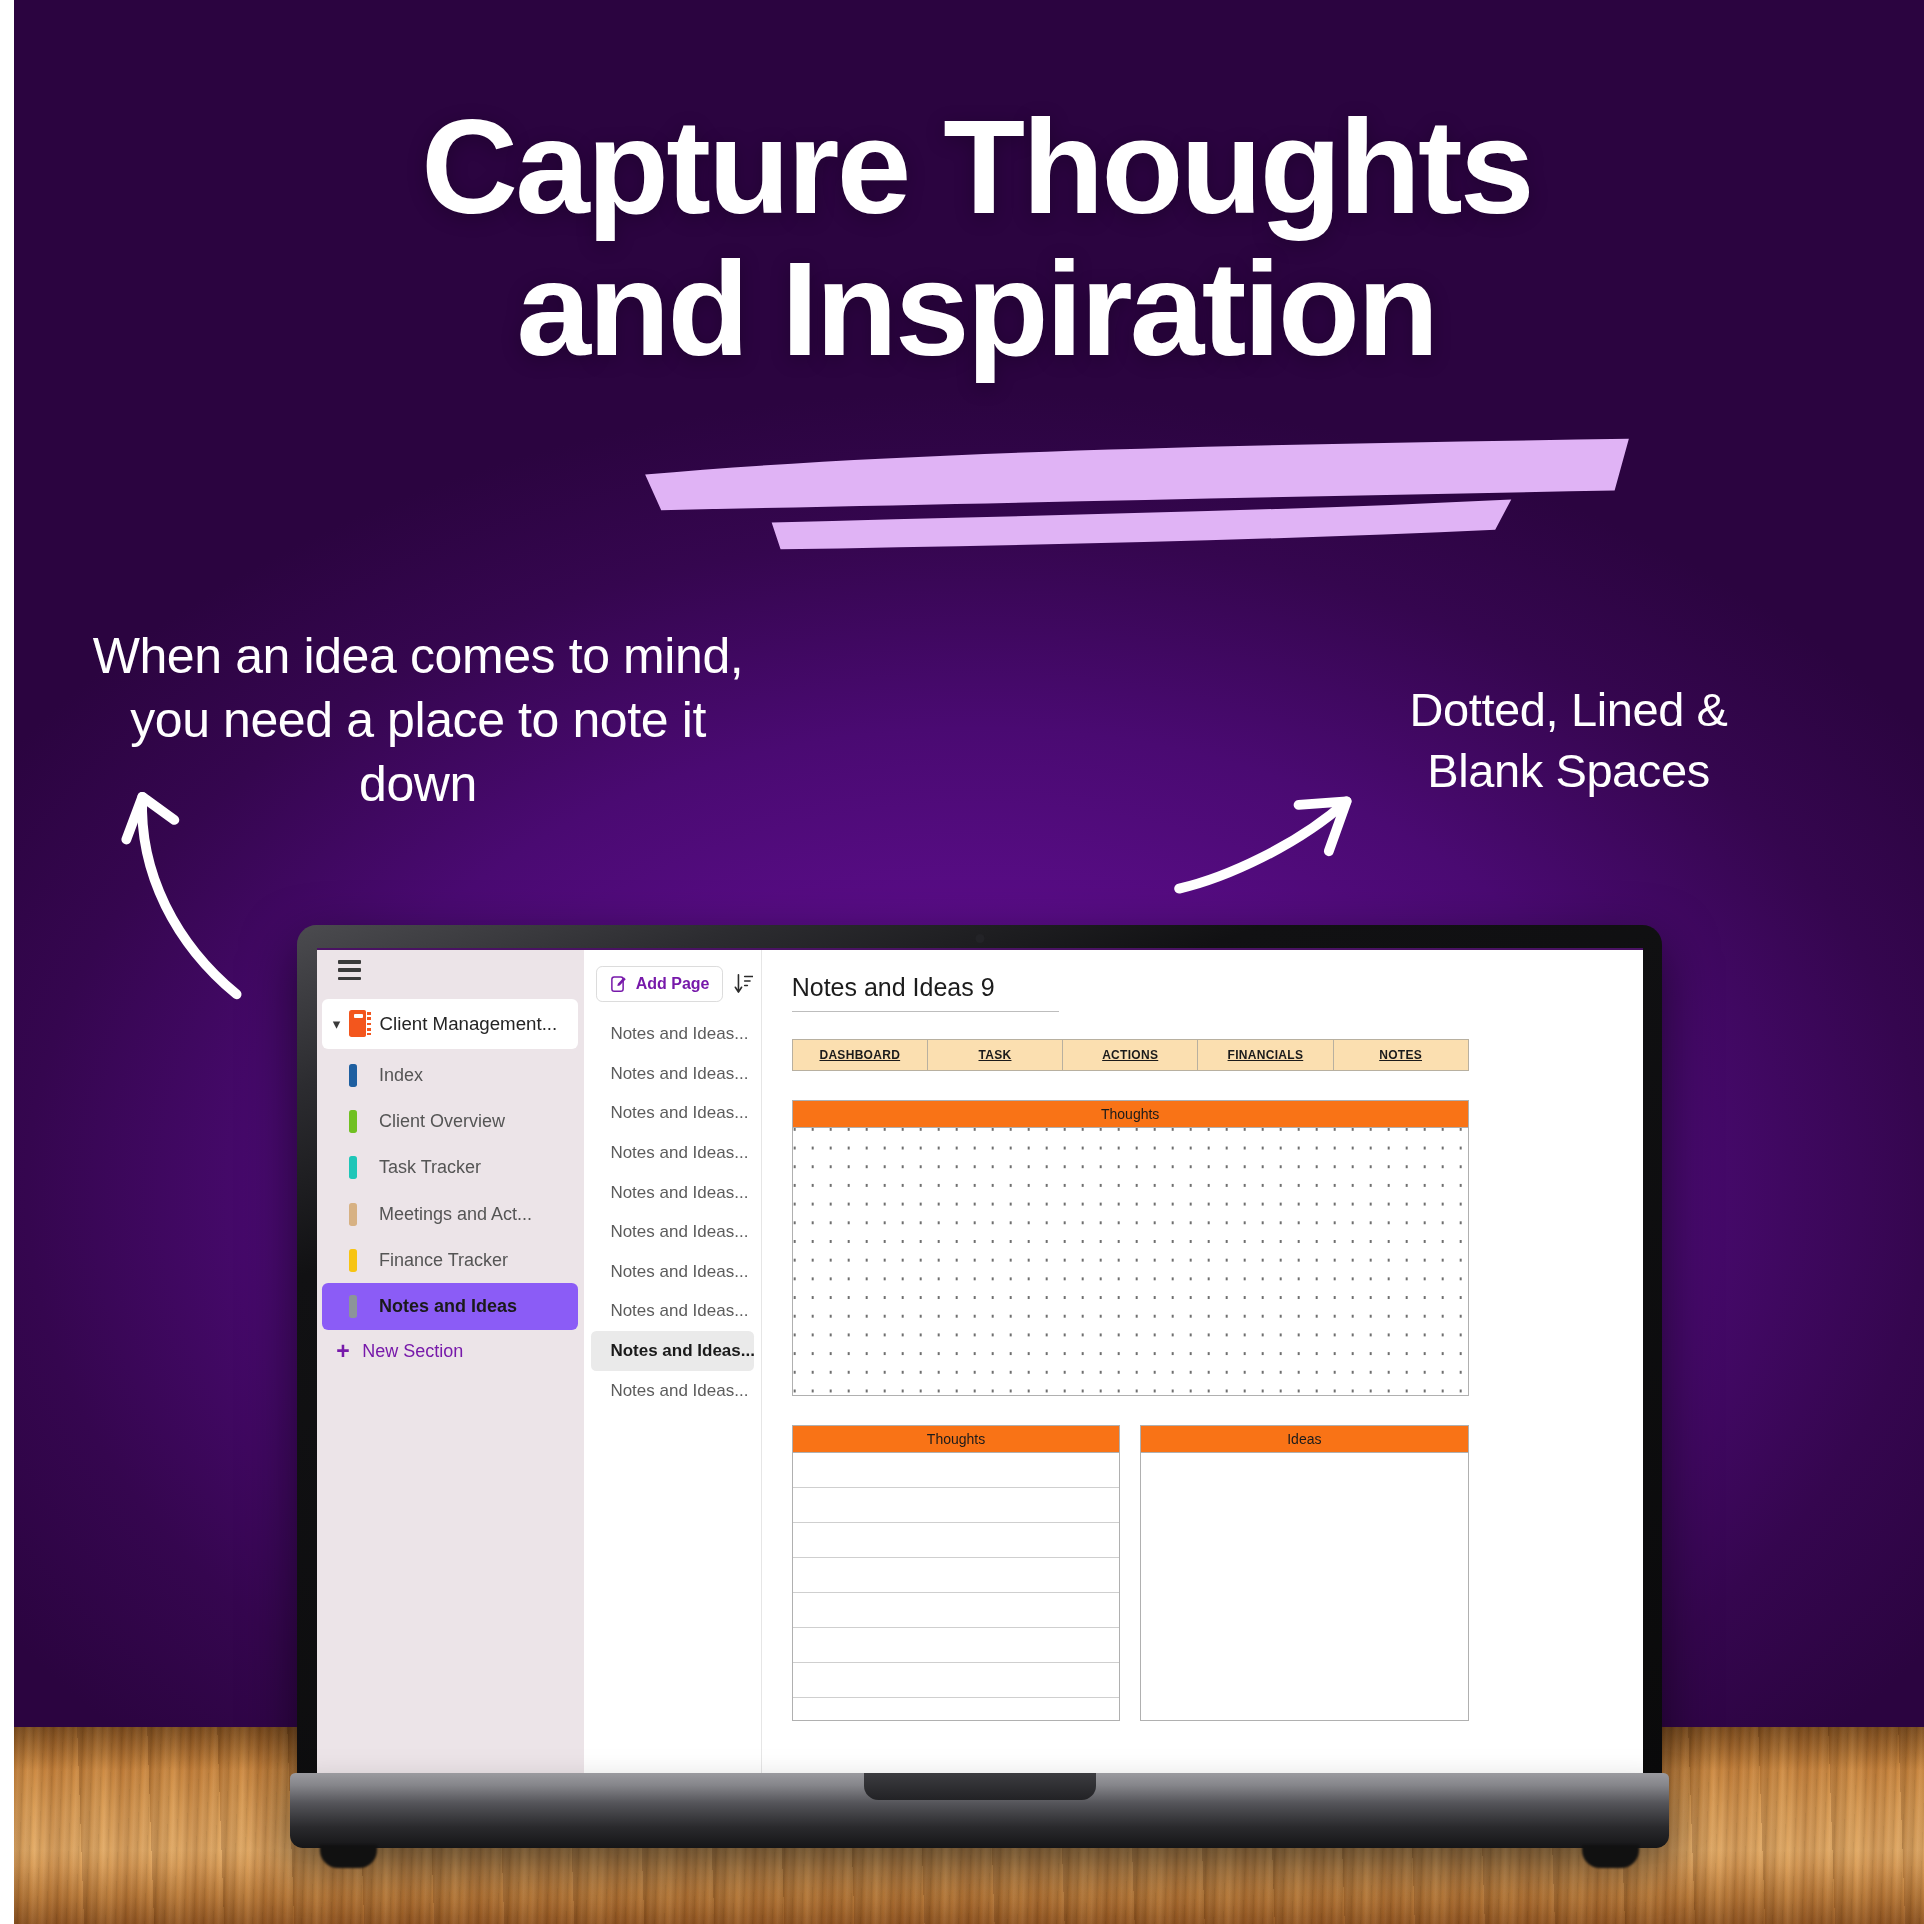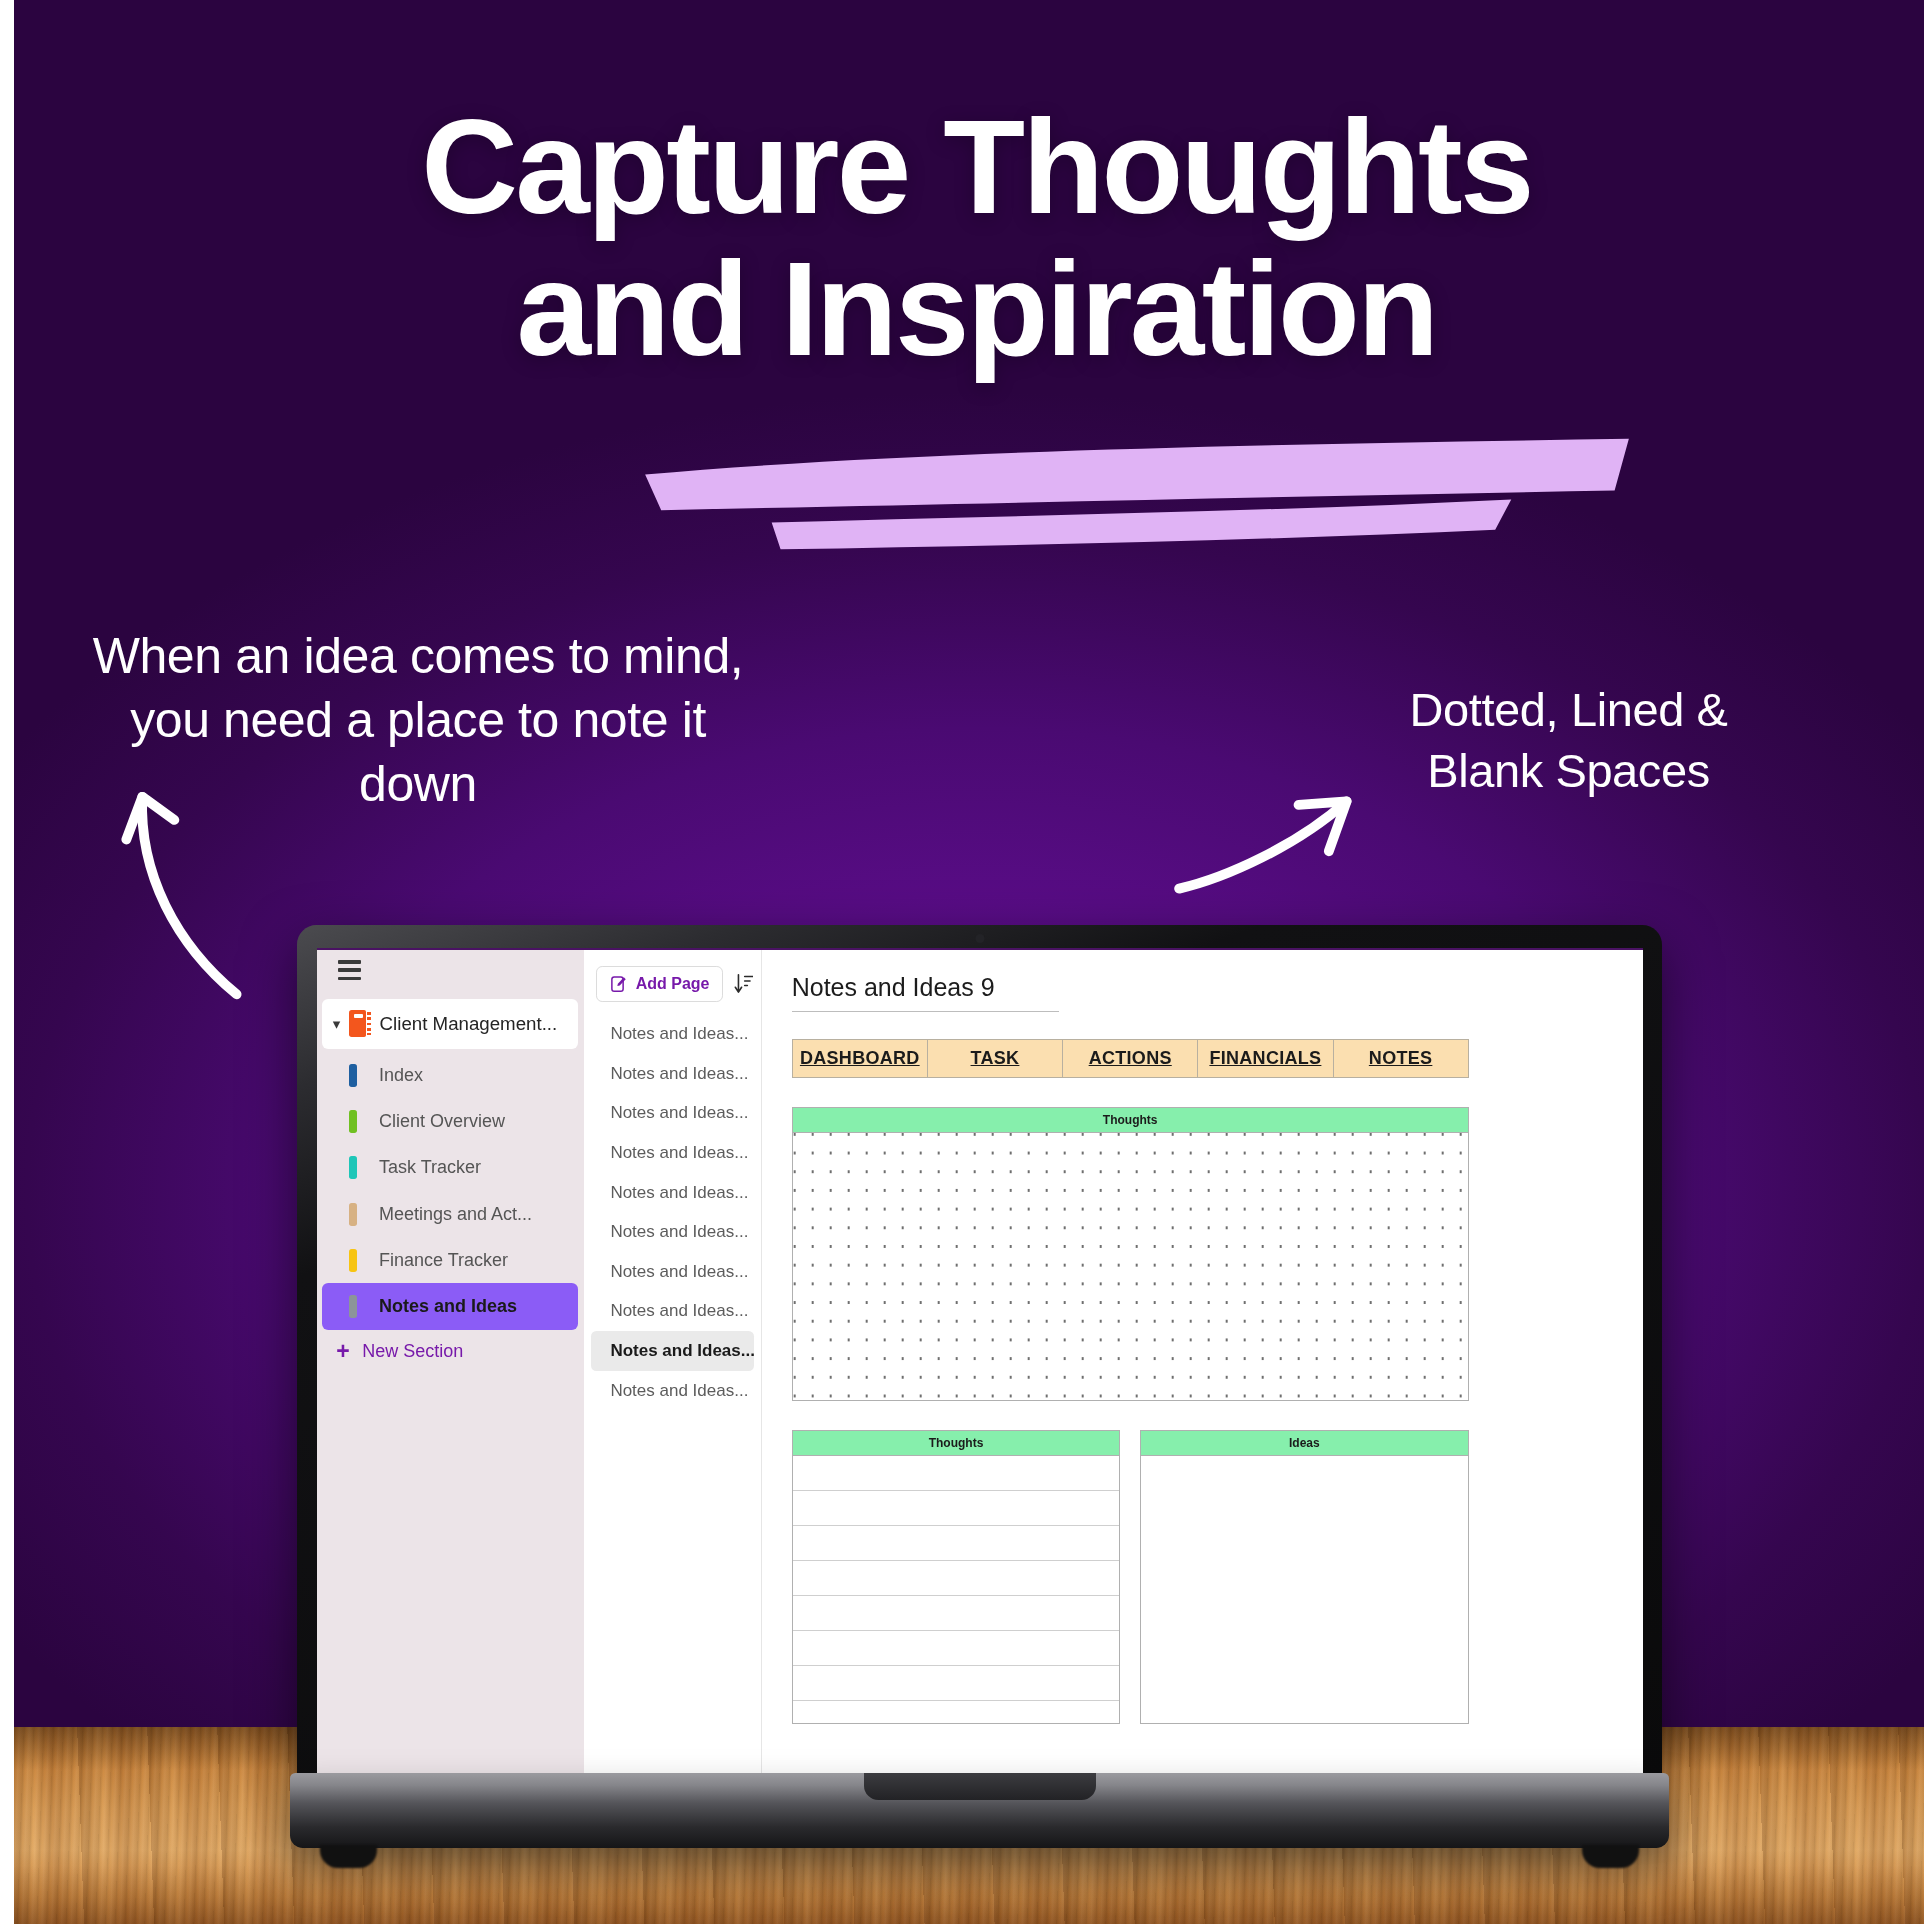--- a/index.html
+++ b/index.html
@@ -133,29 +133,29 @@
 
   .col-main { flex:1 1 auto; background:#fff; padding: 23px 27px 0 30px; overflow:hidden; }
   .doc-title {
     font-size: 25px; color:#1c1c1c; padding-bottom: 9px;
     border-bottom: 0.9px solid #bdbdbd; display:inline-block; min-width: 267px;
   }
 
   .tabrow { display:flex; margin-top: 27px; width: 677px; }
   .tabrow .tab {
     flex:1 1 0; text-align:center; background:#fbdfb0; border:0.9px solid #b8b0a0;
-    border-left-width:0; padding: 8px 2px; font-size: 18px; font-weight:700; color:#1b1b1b;
+    border-left-width:0; padding: 8px 2px; font-size: 12px; font-weight:700; color:#1b1b1b;
     text-decoration: underline; letter-spacing:0.3px;
   }
   .tabrow .tab:first-child { border-left-width:0.9px; }
 
   .panel { border:0.9px solid #b0b0b0; margin-top: 28.5px; width: 677px; background:#fff; }
   .panel-head {
-    background:#86efac; border-bottom:0.9px solid #b0b0b0; text-align:center;
-    font-size: 12px; font-weight:700; color:#1b1b1b; padding: 5.3px 0;
+    background:#f97316; border-bottom:0.9px solid #b0b0b0; text-align:center;
+    font-size: 14px; font-weight:400; color:#1b1b1b; padding: 5.3px 0;
   }
   .dotted-body {
     height: 267px;
     background-image: radial-gradient(#6f6f6f 1.1px, transparent 1.2px);
     background-size: 18px 18.7px;
     background-position: 10.7px 10.7px;
   }
   .two-panels { display:flex; gap: 19.6px; margin-top: 28.5px; width: 677px; }
   .two-panels .panel { margin-top:0; width: 329px; }
   .lined-body {

